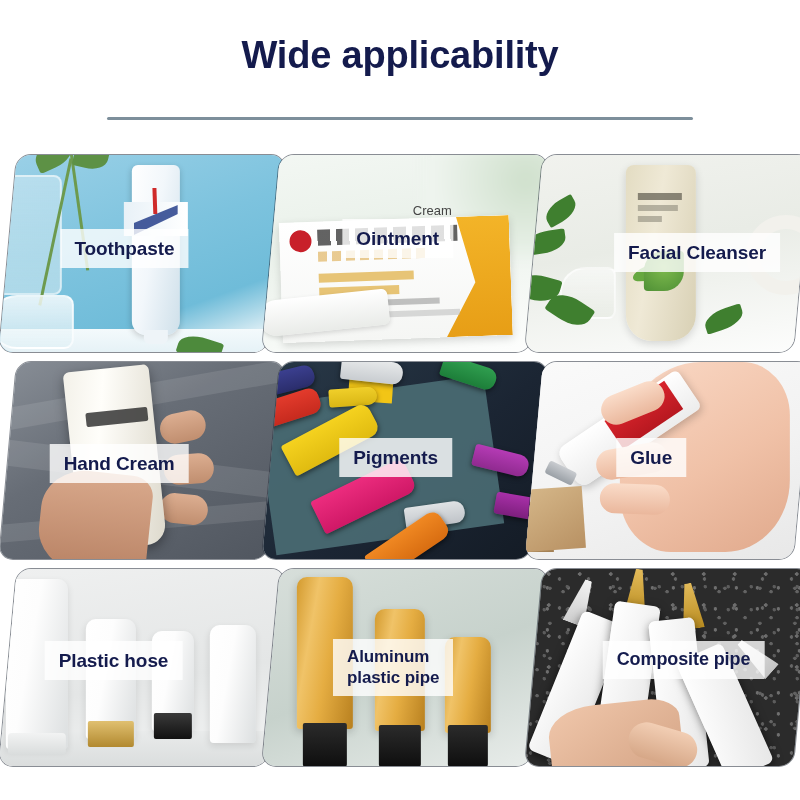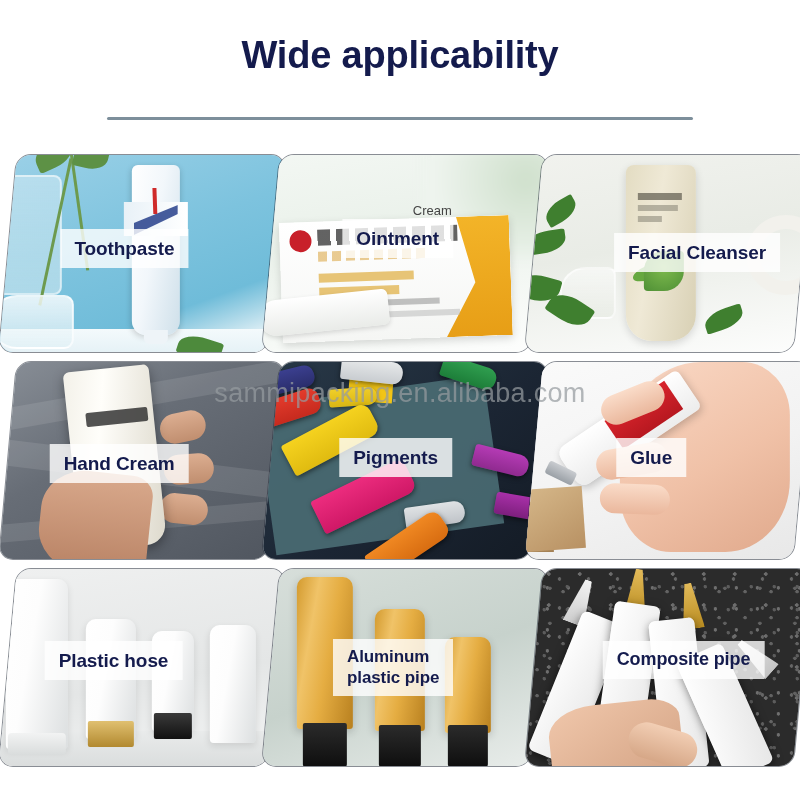--- a/index.html
+++ b/index.html
@@ -469,15 +469,14 @@
               <div class="ct c4"></div>
             <div class="palm"></div>
               <div class="th"></div>
           </div>
         </div>
         <div class="card-label lab-i">Composite pipe</div>
       </div>
     </div>
   </div>
 
-  <div class="watermark">sammipacking.en.alibaba.com</div>
 
 </div>
 
 </body></html>

